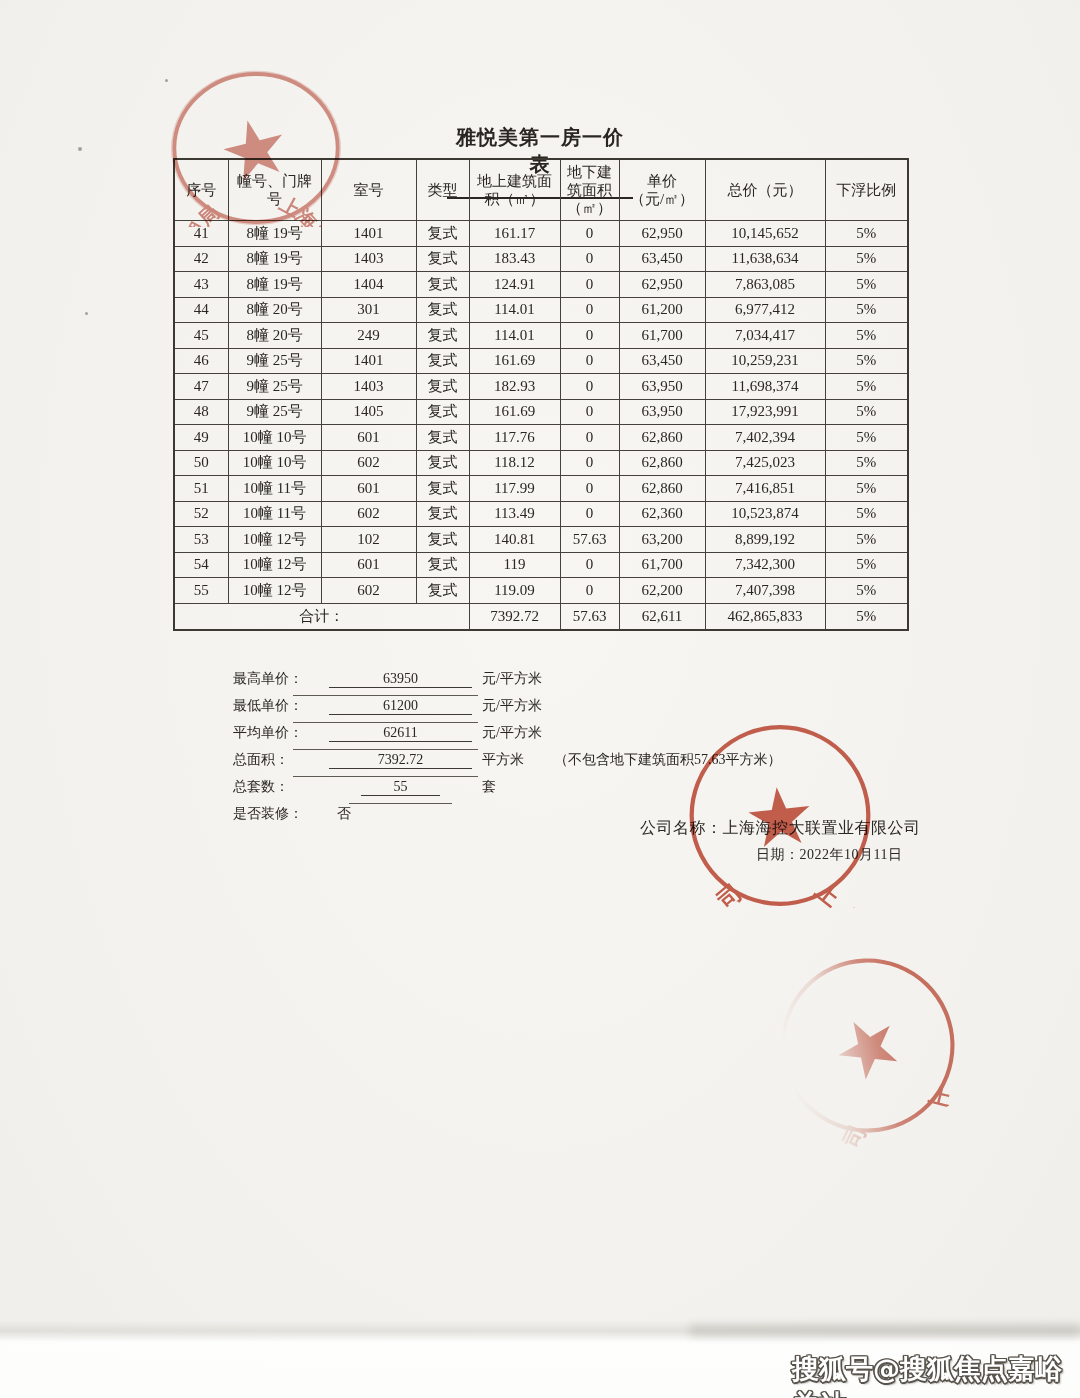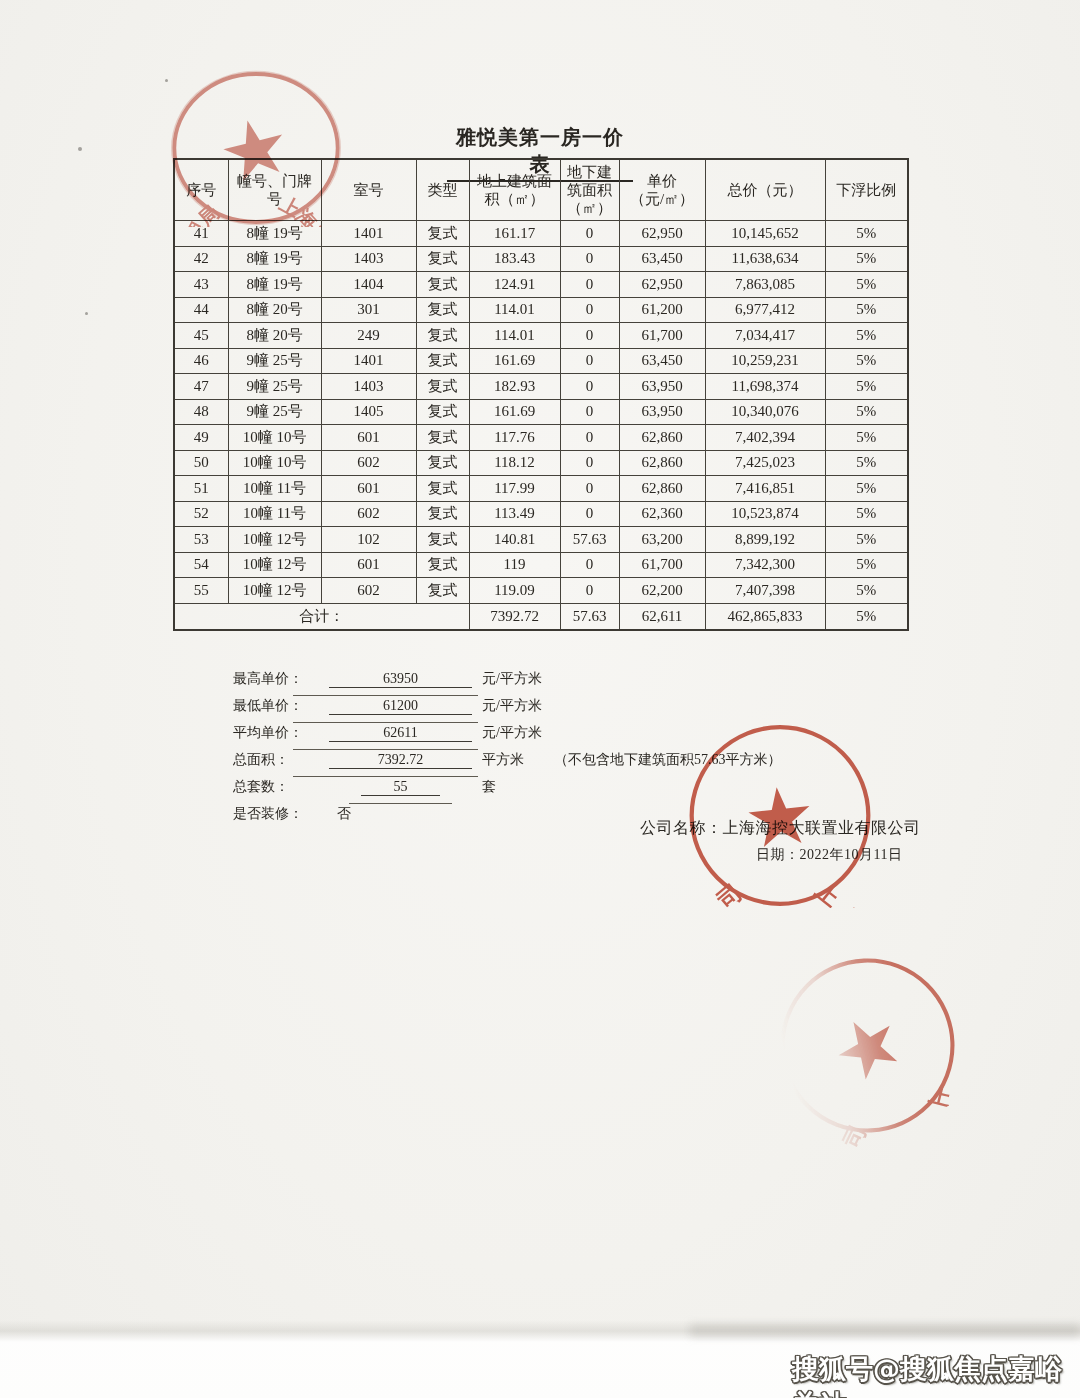--- a/index.html
+++ b/index.html
@@ -10,21 +10,21 @@
     background:
       linear-gradient(to bottom, rgba(0,0,0,0) 1320px, rgba(150,148,140,.18) 1331px, rgba(255,255,255,.9) 1342px, #fdfdfc 1398px),
       radial-gradient(ellipse at 50% 40%, #f7f6f3 0%, #f3f2ee 60%, #efeeea 100%);
     font-family:"Liberation Serif","DejaVu Serif",serif;
     color:#2a2722;
   }
   
   .doc-title{
     position:absolute;left:447px;top:124px;width:186px;
     text-align:center;font-size:20px;font-weight:bold;letter-spacing:1px;
-    border-bottom:2px solid #2b2823;padding-bottom:2px;
+    border-bottom:2px solid #2b2823;padding-bottom:19px;
   }
   
   table.price-table{
     position:absolute;left:173px;top:158px;width:734px;
     border-collapse:collapse;table-layout:fixed;
     font-size:15px;color:#2a2722;
   }
   .price-table th,.price-table td{
     border:1.5px solid #45423b;
     text-align:center;vertical-align:middle;
@@ -195,21 +195,21 @@
     <td>5%</td>
   </tr>
       <tr>
     <td>48</td>
     <td>9幢 25号</td>
     <td>1405</td>
     <td>复式</td>
     <td>161.69</td>
     <td>0</td>
     <td>63,950</td>
-    <td>10,340,076</td>
+    <td>17,923,991</td>
     <td>5%</td>
   </tr>
       <tr>
     <td>49</td>
     <td>10幢 10号</td>
     <td>601</td>
     <td>复式</td>
     <td>117.76</td>
     <td>0</td>
     <td>62,860</td>

